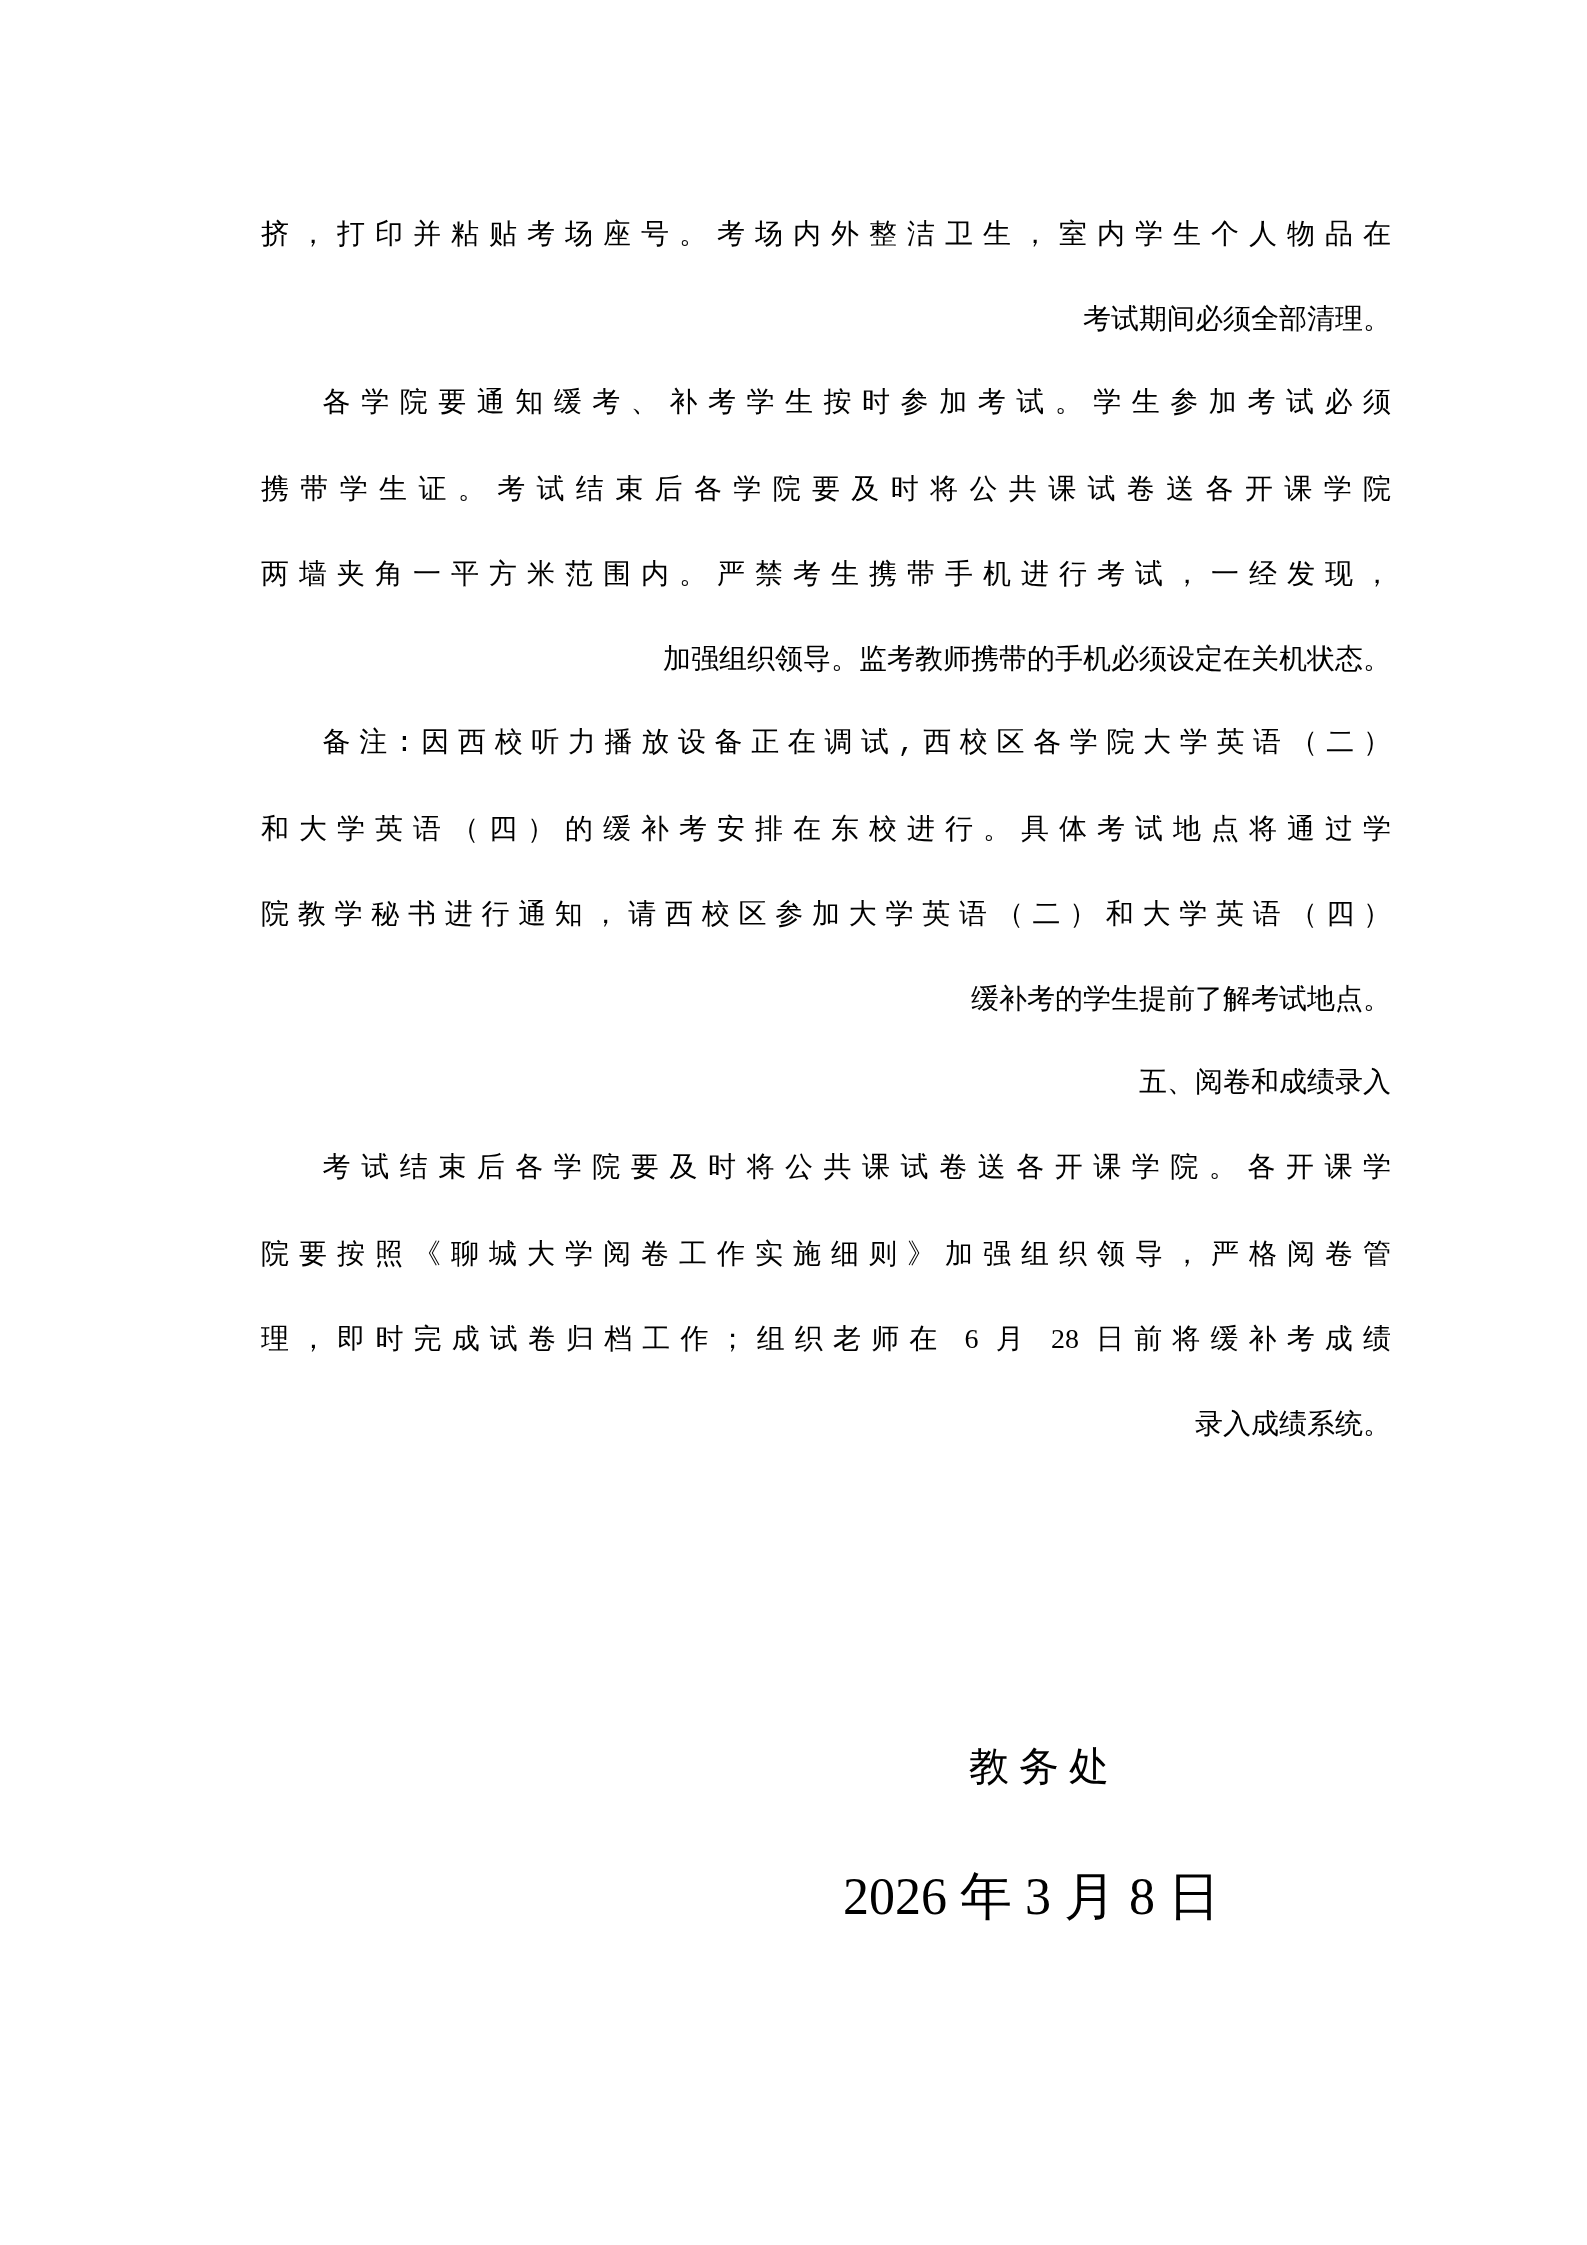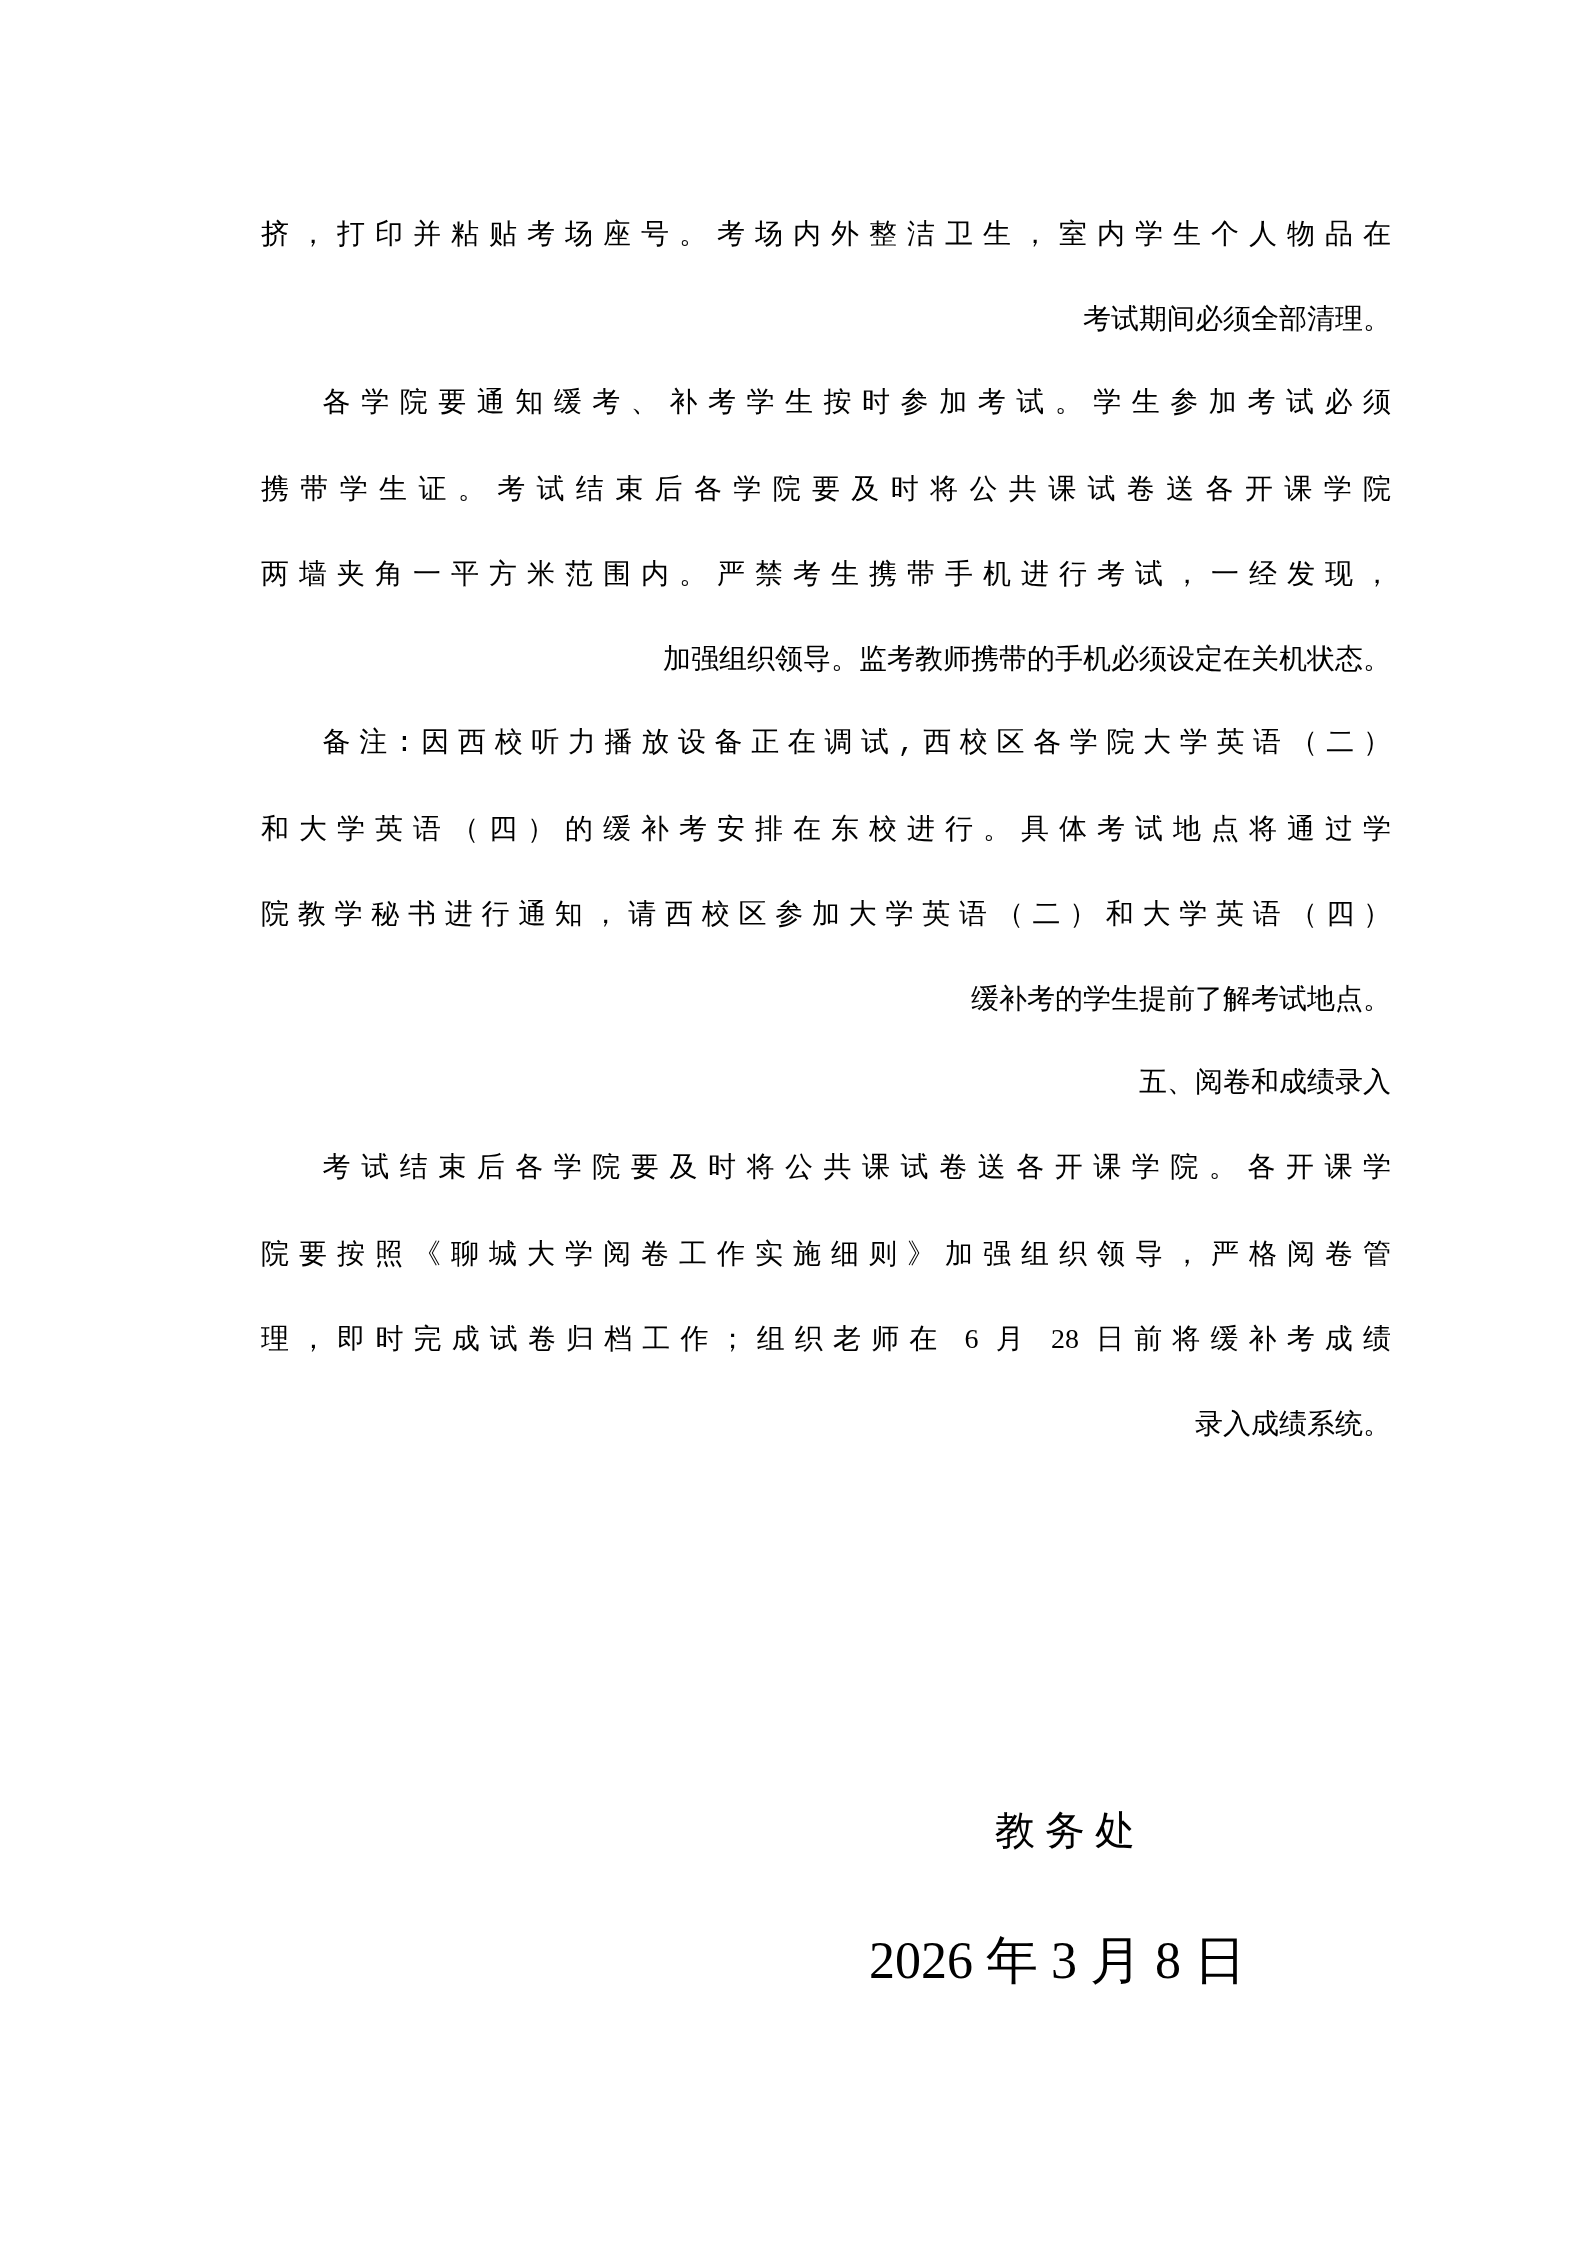--- a/index.html
+++ b/index.html
@@ -34,23 +34,22 @@
     text-align-last: justify;
     text-justify: inter-ideograph;
   }
   .bline.indent {
     text-indent: 2.2em;
     font-family: Liberation Mono, monospace;
   }
   .signature {
     position: absolute;
     left: 0;
-    top: 1800px;
+    top: 1736px;
     width: 1452px;
-    margin-left: 26px;
   }
   .sig-org {
     text-align: right;
     padding-right: 343px;
     font-size: 40px;
     line-height: 62px;
   }
   .sig-date {
     text-align: right;
     padding-right: 232px;

